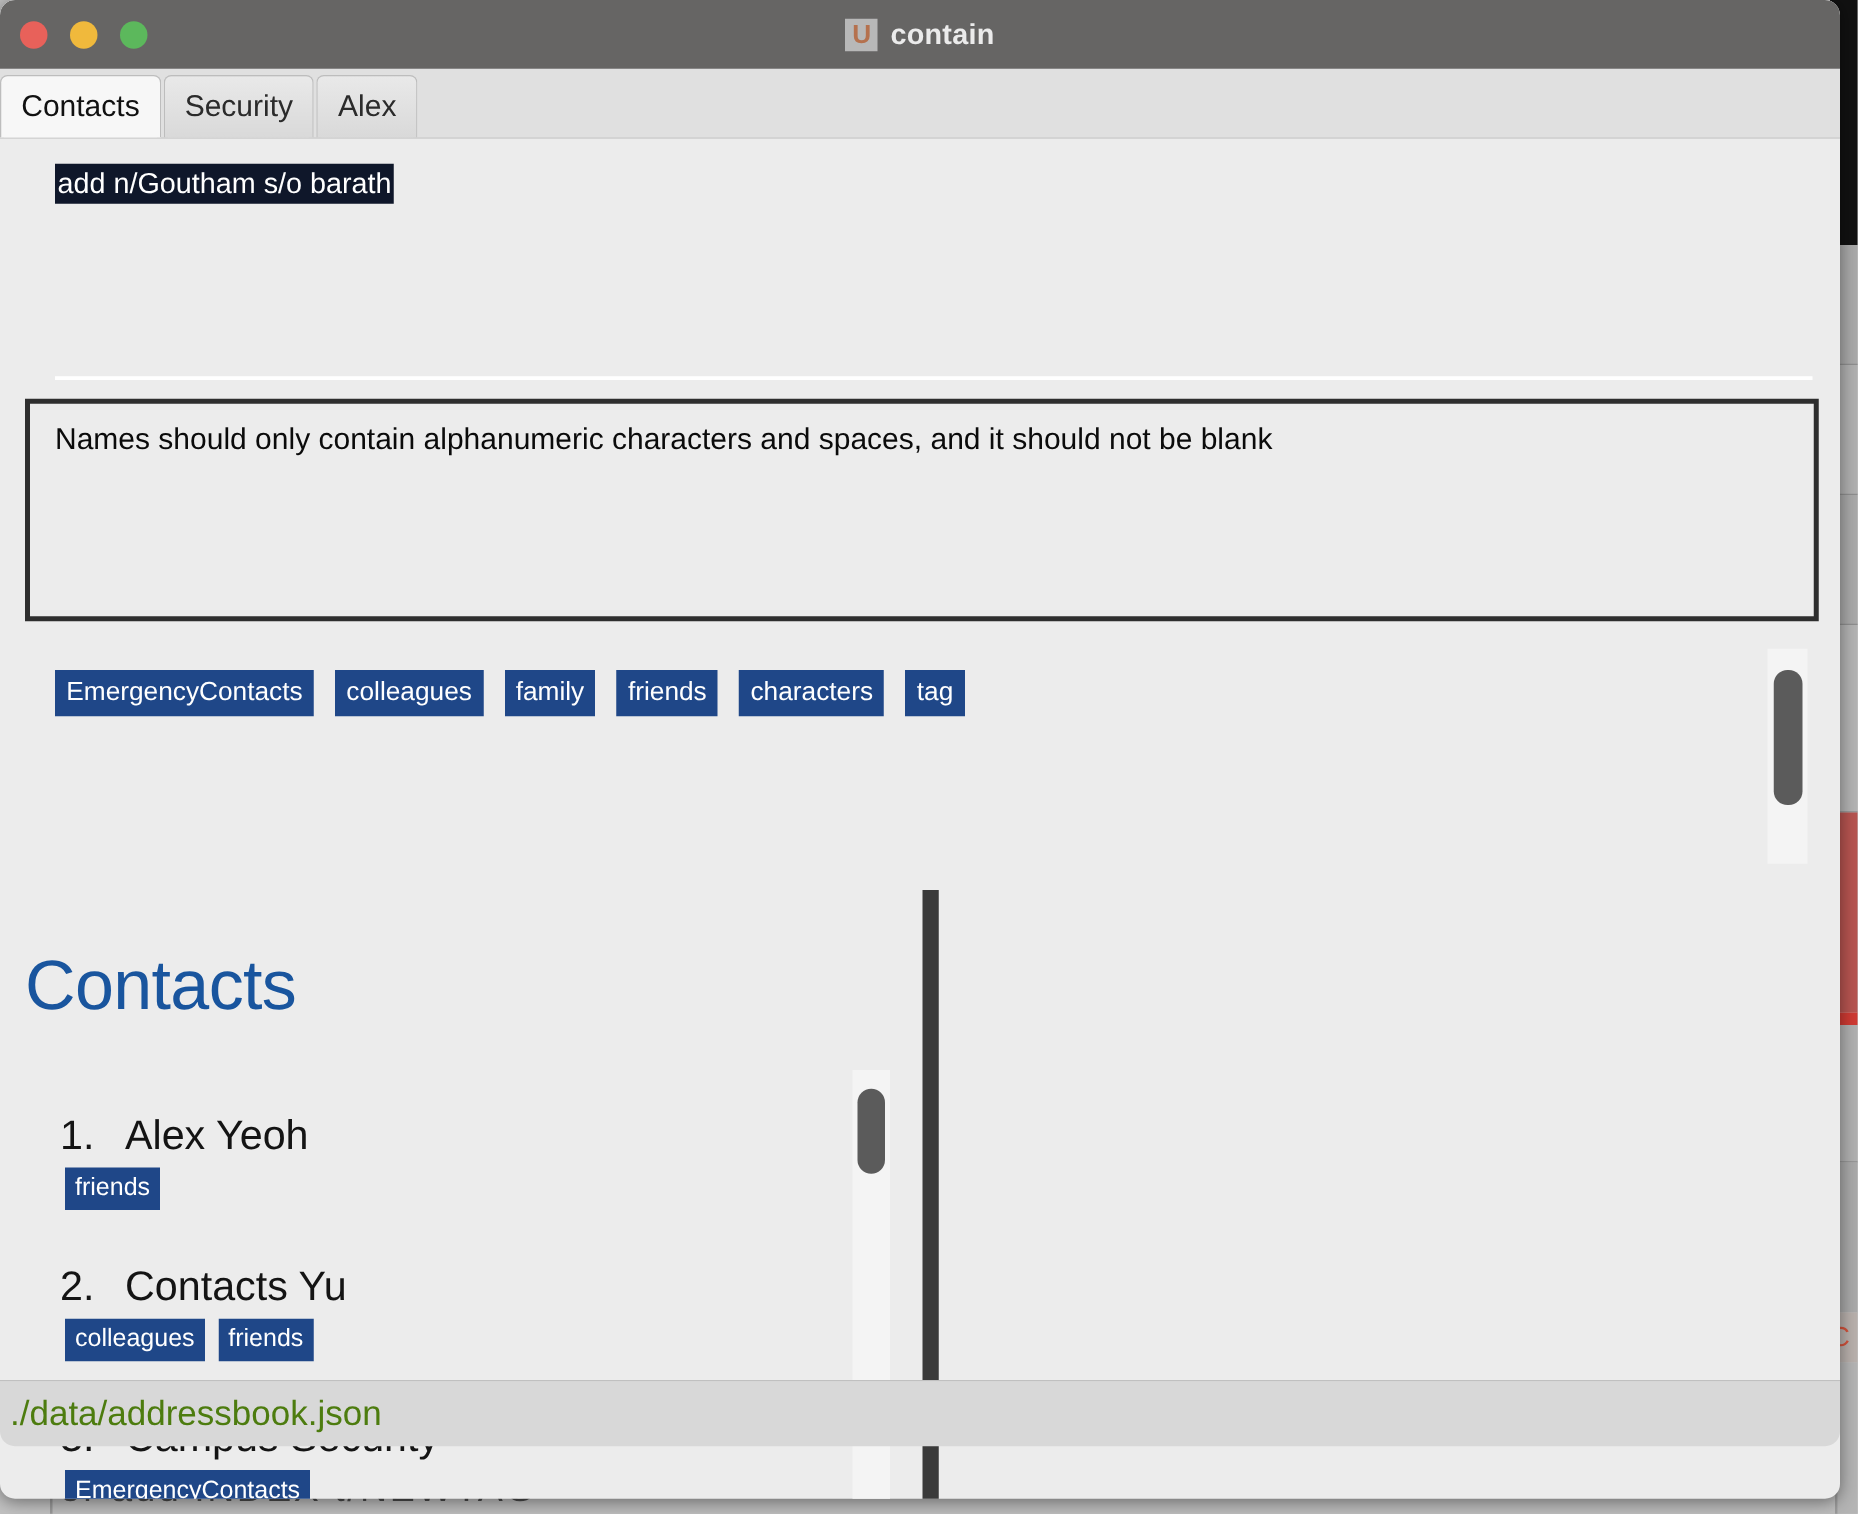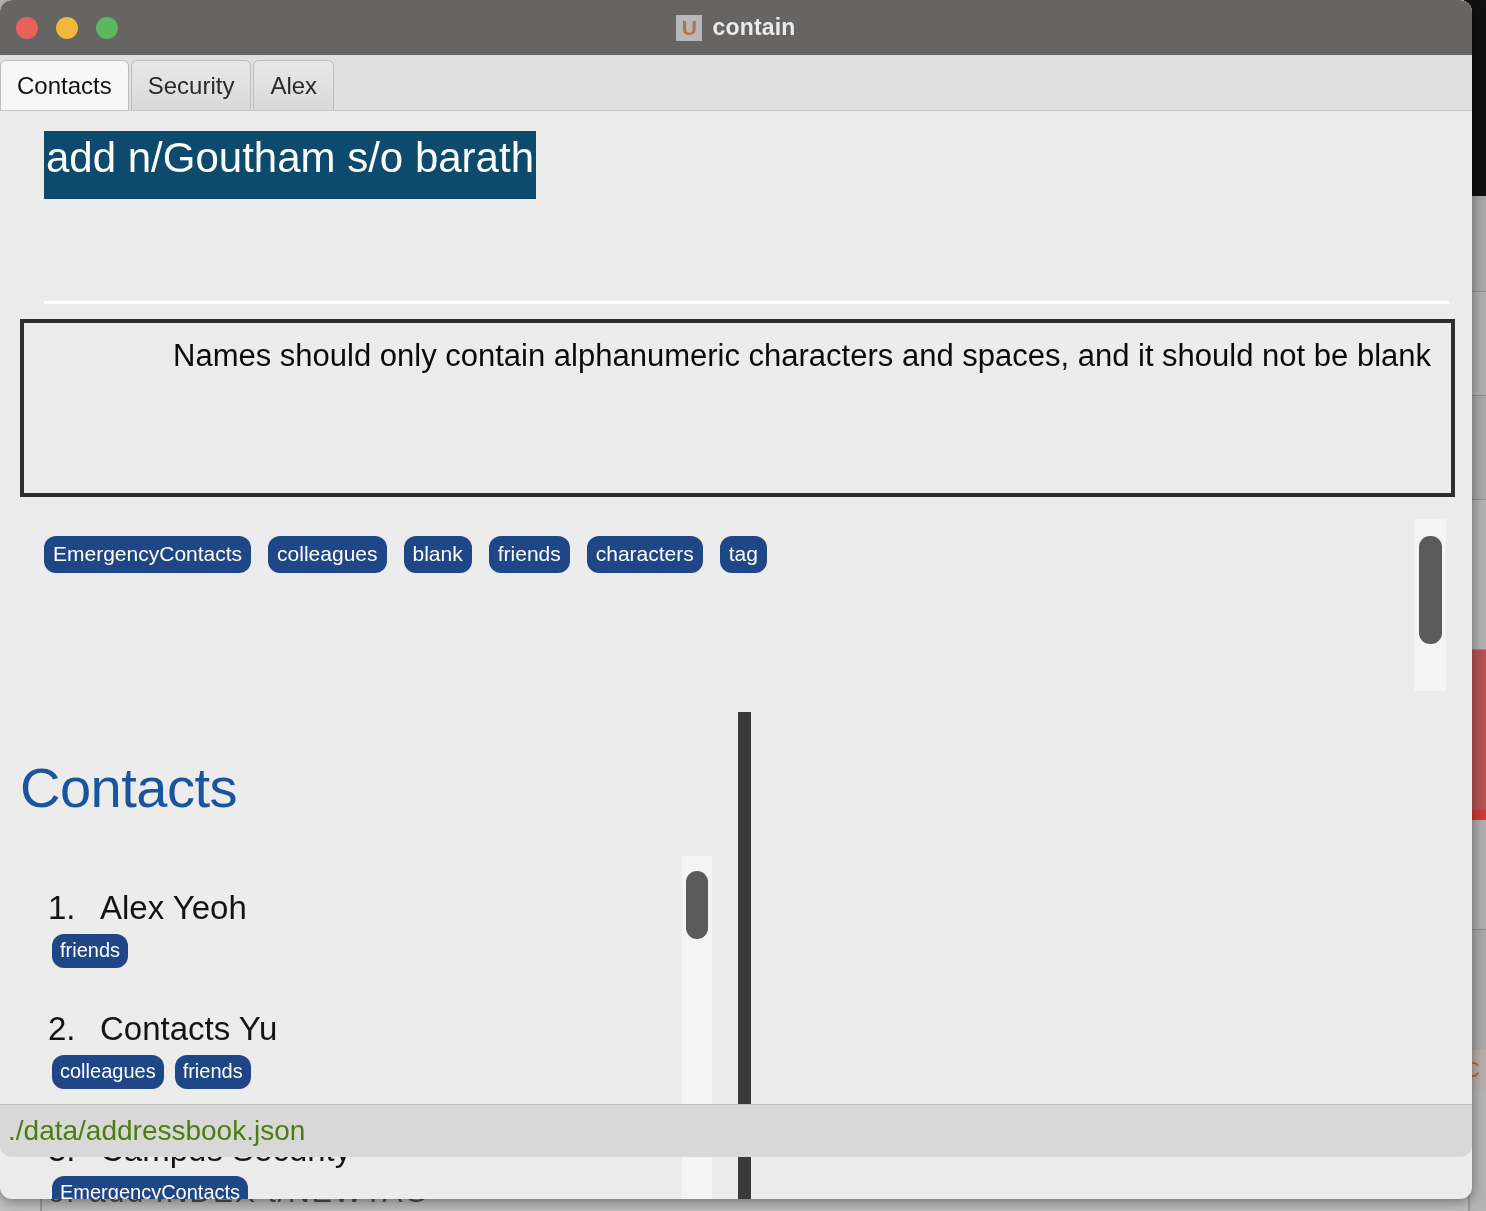--- a/index.html
+++ b/index.html
@@ -128,25 +128,25 @@
     background: #ececec;
   }
 
   
   #command-row {
     padding: 20px 0 0 44px;
     height: 70px;
   }
   #command-text {
     display: inline-block;
-    background: #0c4a6e;
+    background: #0f172a;
     color: #ffffff;
-    font-size: 42px;
+    font-size: 23px;
     line-height: 1.18;
-    padding: 2px 2px 16px 2px;
+    padding: 2px 2px 3px 2px;
     white-space: pre;
   }
   #command-sep {
     position: absolute;
     left: 44px;
     top: 190px;
     width: 1406px;
     height: 3px;
     background: #ffffff;
   }
@@ -156,42 +156,41 @@
     position: absolute;
     left: 20px;
     top: 208px;
     width: 1435px;
     height: 178px;
     background: #ececec;
     border: 4px solid #2e2e2e;
     padding: 14px 20px;
   }
   #result-text {
-    font-size: 31px;
+    font-size: 24px;
     color: #0b0b0b;
     line-height: 1.25;
-    text-align: right;
   }
 
   
   #tag-strip {
     position: absolute;
     left: 44px;
     top: 425px;
     display: flex;
     align-items: center;
     gap: 17px;
   }
   .chip {
     background: #1f4788;
     color: #ffffff;
     font-size: 21px;
     line-height: 1;
     padding: 7px 9px 9px 9px;
-    border-radius: 12px;
+    border-radius: 0;
     white-space: nowrap;
   }
 
   
   #right-scroll-track {
     position: absolute;
     right: 26px;
     top: 408px;
     width: 32px;
     height: 172px;
@@ -367,21 +366,21 @@
     </div>
     <div id="command-sep"></div>
 
     <div id="result-box">
       <div id="result-text">Names should only contain alphanumeric characters and spaces, and it should not be blank</div>
     </div>
 
     <div id="tag-strip">
       <span class="chip">EmergencyContacts</span>
       <span class="chip">colleagues</span>
-      <span class="chip">blank</span>
+      <span class="chip">family</span>
       <span class="chip">friends</span>
       <span class="chip">characters</span>
       <span class="chip">tag</span>
     </div>
 
     <div id="right-scroll-track"></div>
     <div id="right-scroll-thumb"></div>
 
     <div id="contacts-panel">
       <div id="contacts-heading">Contacts</div>

